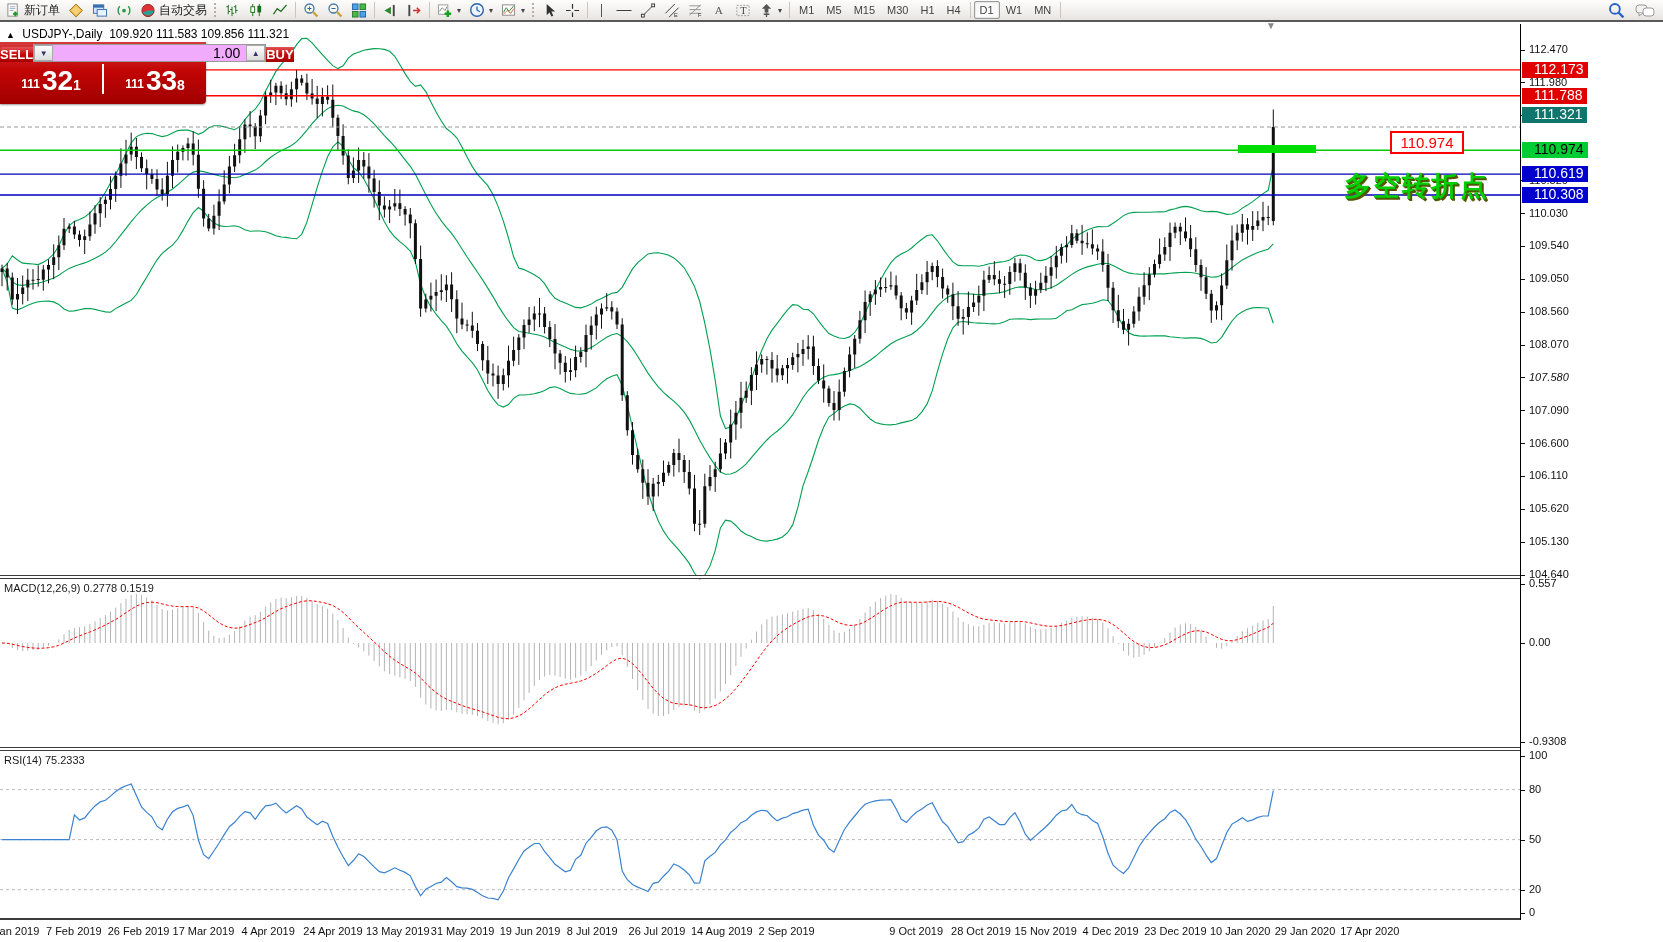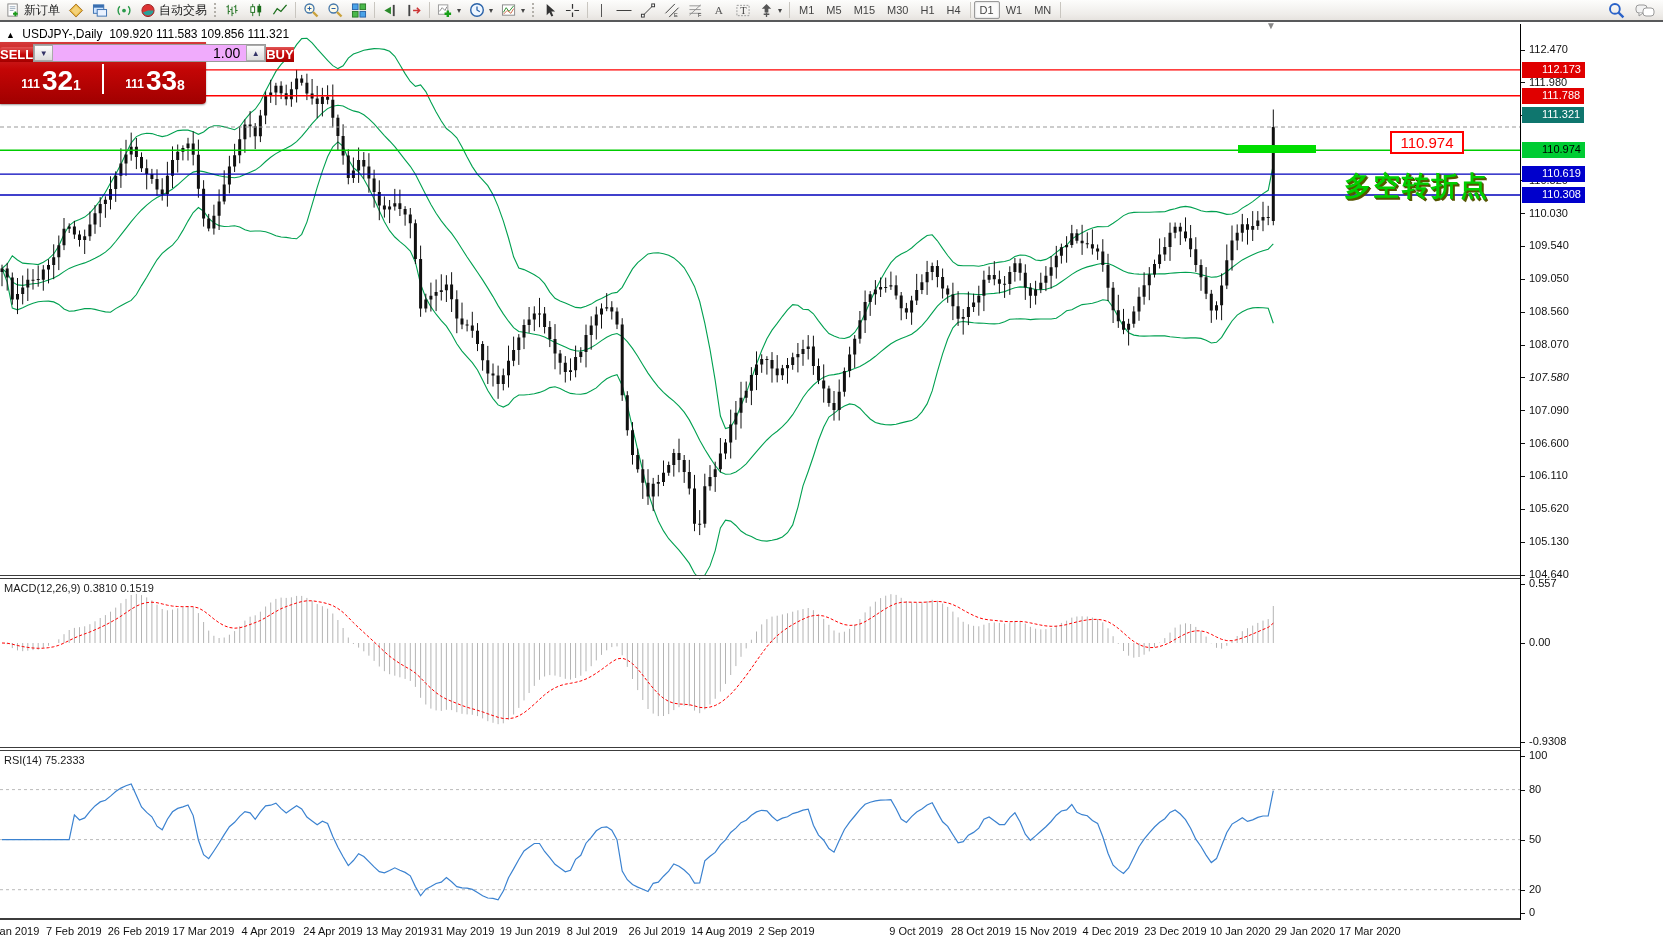--- a/index.html
+++ b/index.html
@@ -23,21 +23,21 @@
   #chartTitle{position:absolute;top:3px;left:6px;font-size:12px;color:#000;z-index:6}
   #chartTitle .tri{font-size:9px;margin-right:4px}
   .paneSep{position:absolute;left:0;width:1663px;height:4px;background:#fff;
     border-top:1px solid #3c3c3c;border-bottom:1px solid #3c3c3c;z-index:5}
   #sepBottom{position:absolute;left:0;width:1663px;height:2px;background:#3c3c3c;z-index:5}
   .paneLabel{position:absolute;font-size:11px;color:#1a1a1a;z-index:6}
   
   #axis{position:absolute;left:1520px;top:0;width:143px;height:896px;background:#fff;border-left:1px solid #000;z-index:7}
   .tick{position:absolute;left:8px;font-size:11px;color:#111}
   .tickmark{position:absolute;left:0;width:4px;height:1px;background:#111}
-  .badge{position:absolute;left:1px;min-width:60px;padding:1px 4px 2px 20px;font-size:11px;line-height:13px;z-index:8}
+  .badge{position:absolute;left:1px;min-width:60px;padding:1px 4px 2px 12px;font-size:14px;line-height:13px;z-index:8}
   
   #panel{position:absolute;top:18px;left:0;width:206px;height:62px;z-index:9;
     background:linear-gradient(#d43a3a,#c30505 45%,#a00000);border-radius:0 0 4px 0;box-shadow:0 1px 2px rgba(0,0,0,.4)}
   #panelTop{display:flex;height:20px;align-items:flex-end}
   .pbtn{width:52px;color:#fff;font-weight:bold;font-size:13px;display:flex;align-items:center;justify-content:center;
     background:linear-gradient(#e05555,#c70808 50%,#a30000);cursor:pointer}
   #sellBtn{border-radius:3px 0 0 0}
   #volWrap{flex:1;display:flex;align-items:stretch;background:#e9e9e9;border:1px solid #9a9a9a}
   .spin{width:19px;display:flex;align-items:center;justify-content:center;font-size:8px;color:#336;
     background:linear-gradient(#fdfdfd,#dcdcdc);border:1px solid #aaa;cursor:pointer}
@@ -324,21 +324,21 @@
   </div>
 
   <div id="hiliteSeg"></div>
   <div id="priceBox">110.974</div>
   <div id="cnNote">多空转折点</div>
 
   <div class="paneSep" style="top:551px"></div>
   <div class="paneSep" style="top:723px"></div>
   <div id="sepBottom" style="top:894px"></div>
 
-  <div class="paneLabel" style="top:558px;left:4px">MACD(12,26,9) 0.3810 0.1519</div>
+  <div class="paneLabel" style="top:558px;left:4px">MACD(12,26,9) 0.2778 0.1519</div>
   <div class="paneLabel" style="top:730px;left:4px">RSI(14) 75.2333</div>
 
   <div id="axis">
       <div class="tickmark" style="top: 25.5px;"></div>
       <div class="tick" style="top: 19px;">112.470</div>
       <div class="tickmark" style="top: 58.3545px;"></div>
       <div class="tick" style="top: 51.8545px;">111.980</div>
       <div class="tickmark" style="top: 91.209px;"></div>
       <div class="tick" style="top: 84.709px;">111.490</div>
       <div class="tickmark" style="top: 156.248px;"></div>
@@ -406,15 +406,15 @@
       <span class="dlabel" style="left: 721.8px;">14 Aug 2019</span>
       <span class="dlabel" style="left: 786.6px;">2 Sep 2019</span>
       <span class="dlabel" style="left: 851.4px; margin-top: 32px;">20 Sep 2019</span>
       <span class="dlabel" style="left: 916.2px;">9 Oct 2019</span>
       <span class="dlabel" style="left: 981px;">28 Oct 2019</span>
       <span class="dlabel" style="left: 1045.8px;">15 Nov 2019</span>
       <span class="dlabel" style="left: 1110.6px;">4 Dec 2019</span>
       <span class="dlabel" style="left: 1175.4px;">23 Dec 2019</span>
       <span class="dlabel" style="left: 1240.2px;">10 Jan 2020</span>
       <span class="dlabel" style="left: 1305px;">29 Jan 2020</span>
-      <span class="dlabel" style="left: 1369.8px;">17 Mar 2020</span>
+      <span class="dlabel" style="left: 1369.8px;">17 Apr 2020</span>
     </div>
 </div>
 
 </body></html>

